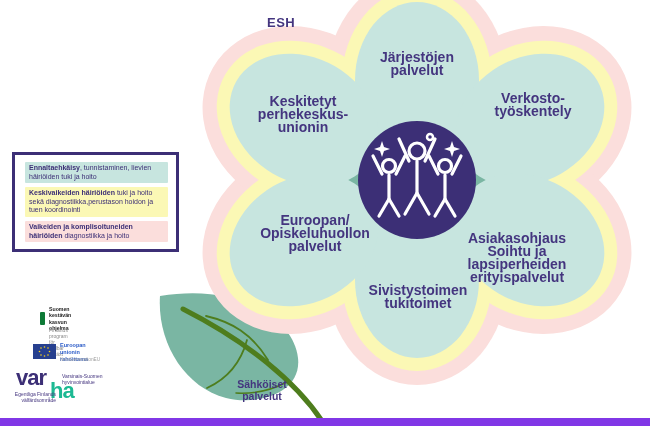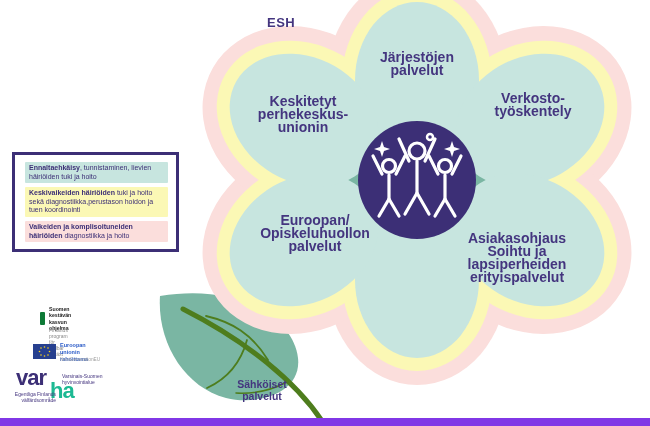--- a/index.html
+++ b/index.html
@@ -122,20 +122,22 @@
 unionin</div>
   <div class="lbl" style="left:453px;top:92px;width:160px;">Verkosto-
 työskentely</div>
   <div class="lbl" style="left:235px;top:214px;width:160px;">Euroopan/
 Opiskeluhuollon
 palvelut</div>
   <div class="lbl" style="left:437px;top:214px;width:160px;margin-top:18px;">Asiakasohjaus
 Soihtu ja
 lapsiperheiden
 erityispalvelut</div>
+  <div class="lbl" style="left:338px;top:284px;width:160px;">Sivistystoimen
+tukitoimet</div>
 
   <div class="leaf-lbl">Sähköiset
 palvelut</div>
 
   <div class="legend">
     <div class="legend-item" style="background: rgb(199, 229, 223);">
       <span class="b">Ennaltaehkäisy</span><span>, tunnistaminen, lievien häiriöiden tuki ja hoito</span>
     </div>
     <div class="legend-item" style="background: rgb(251, 248, 181);">
       <span class="b">Keskivaikeiden häiriöiden</span><span> tuki ja hoito sekä diagnostiikka,perustason hoidon ja tuen koordinointi</span>

